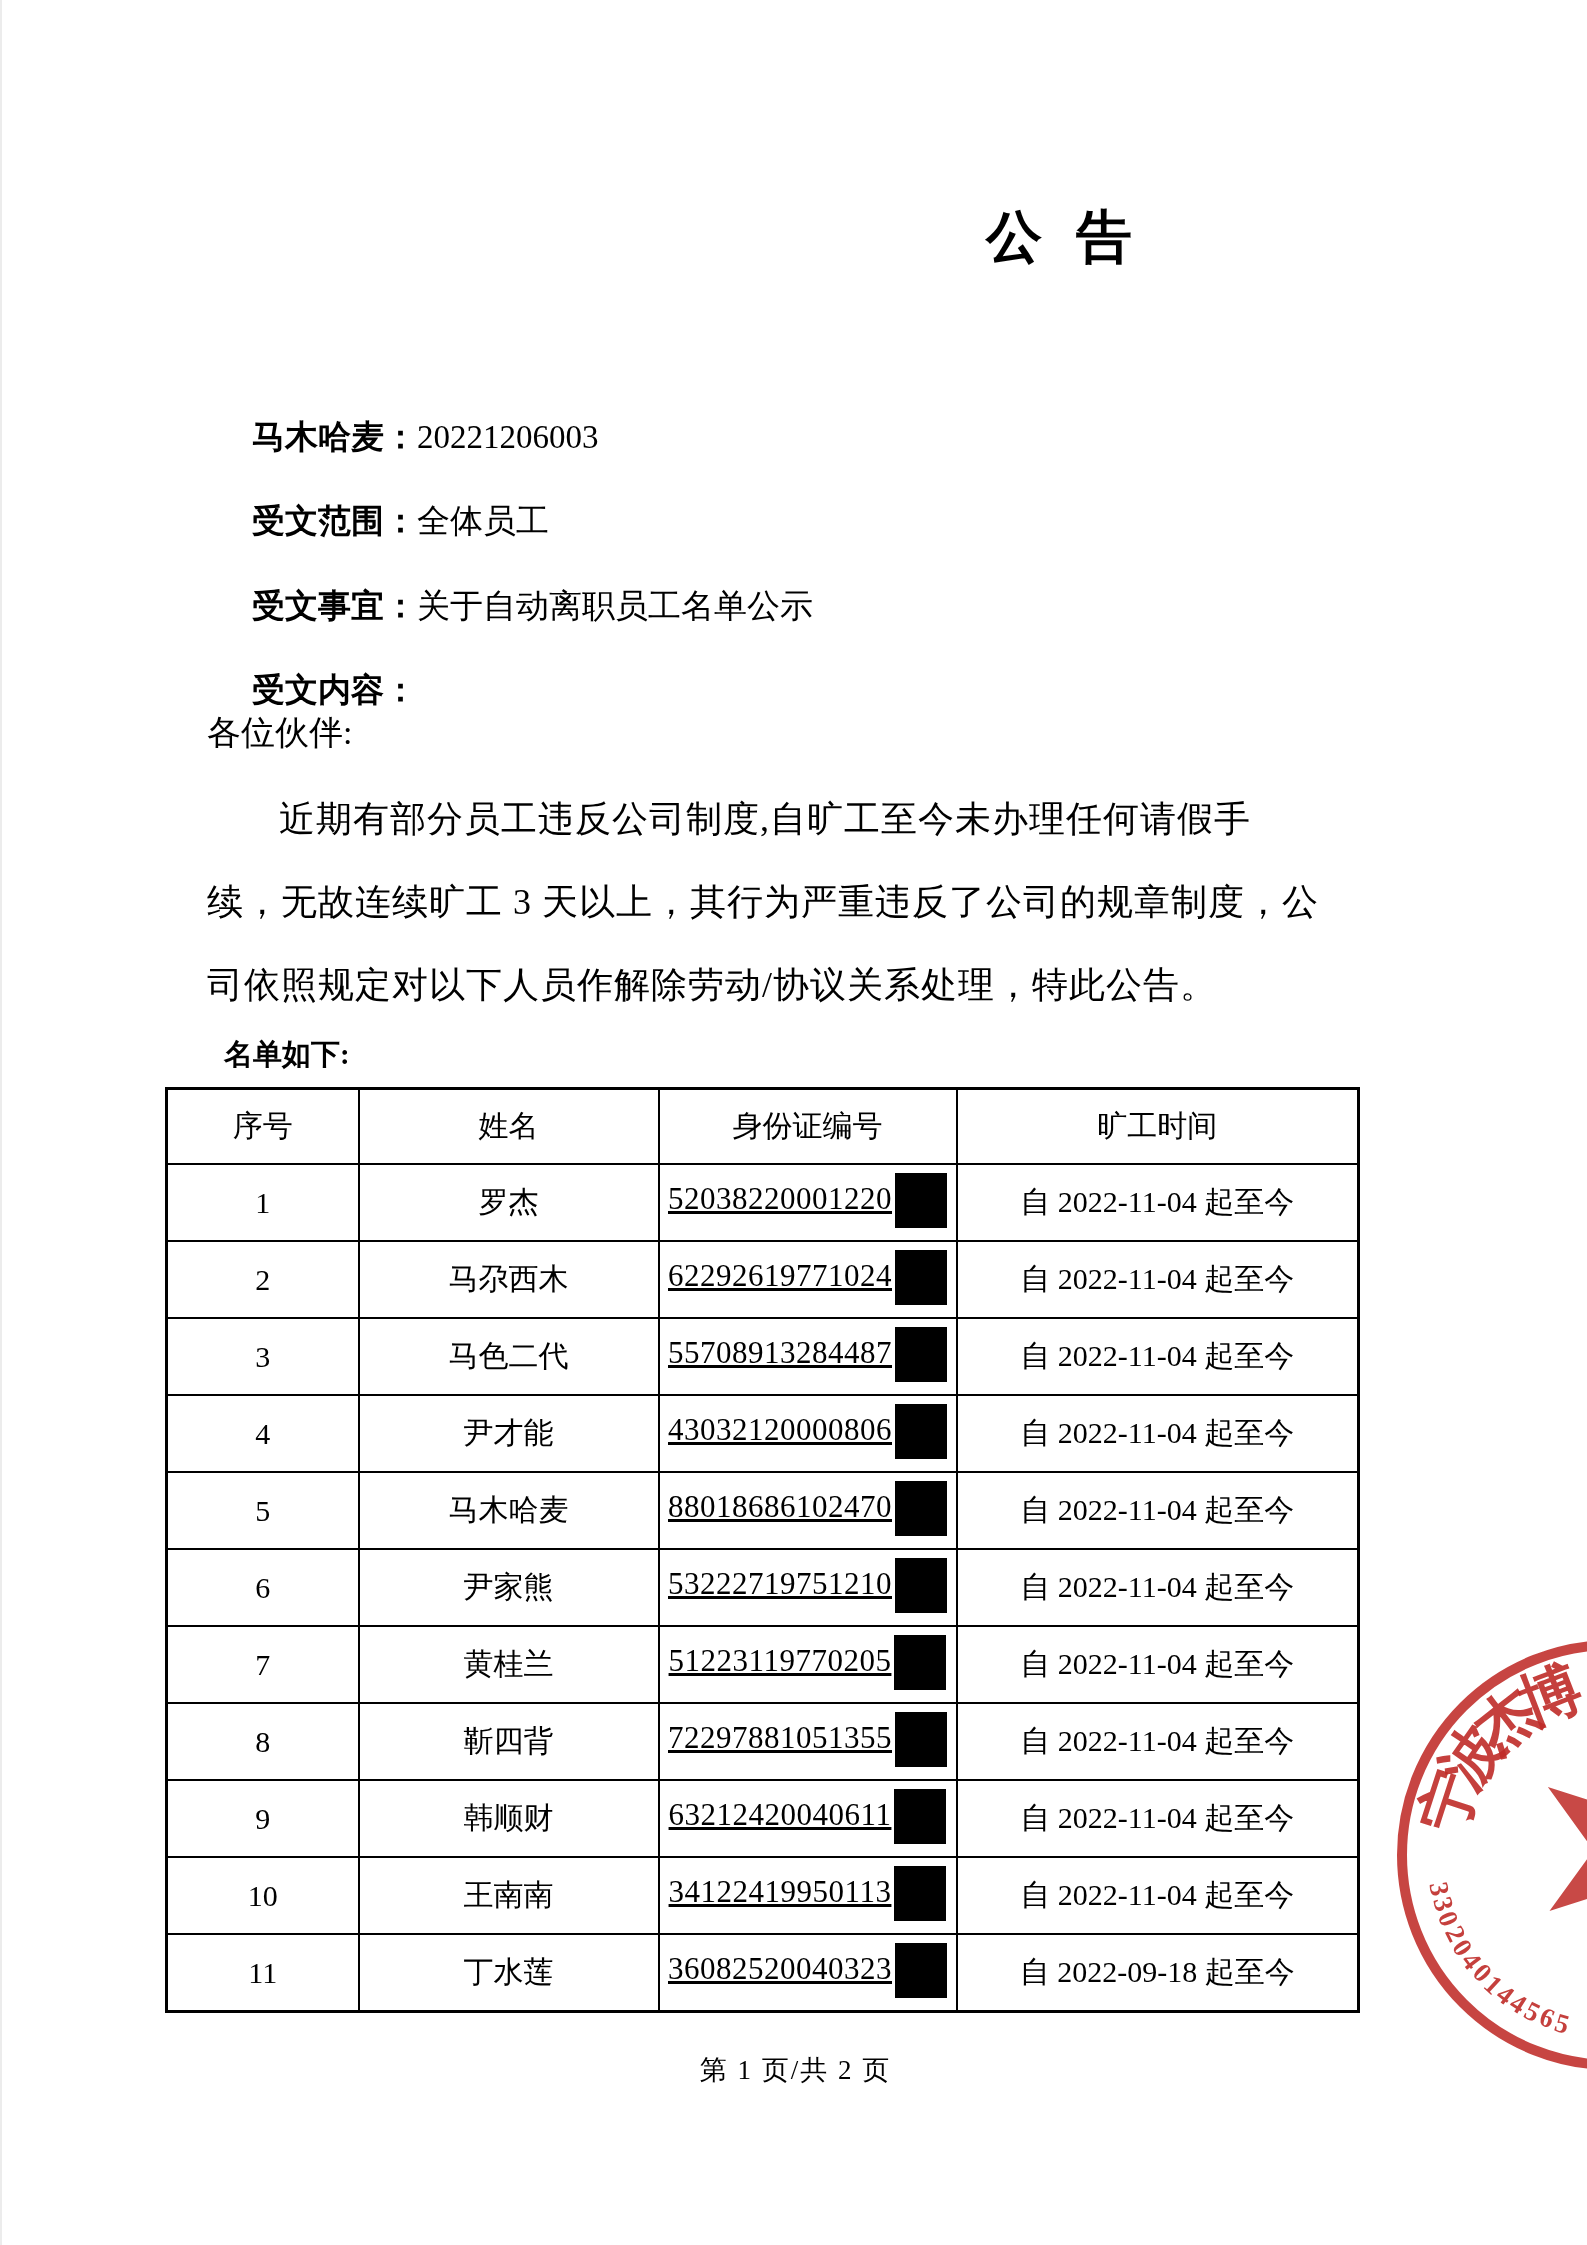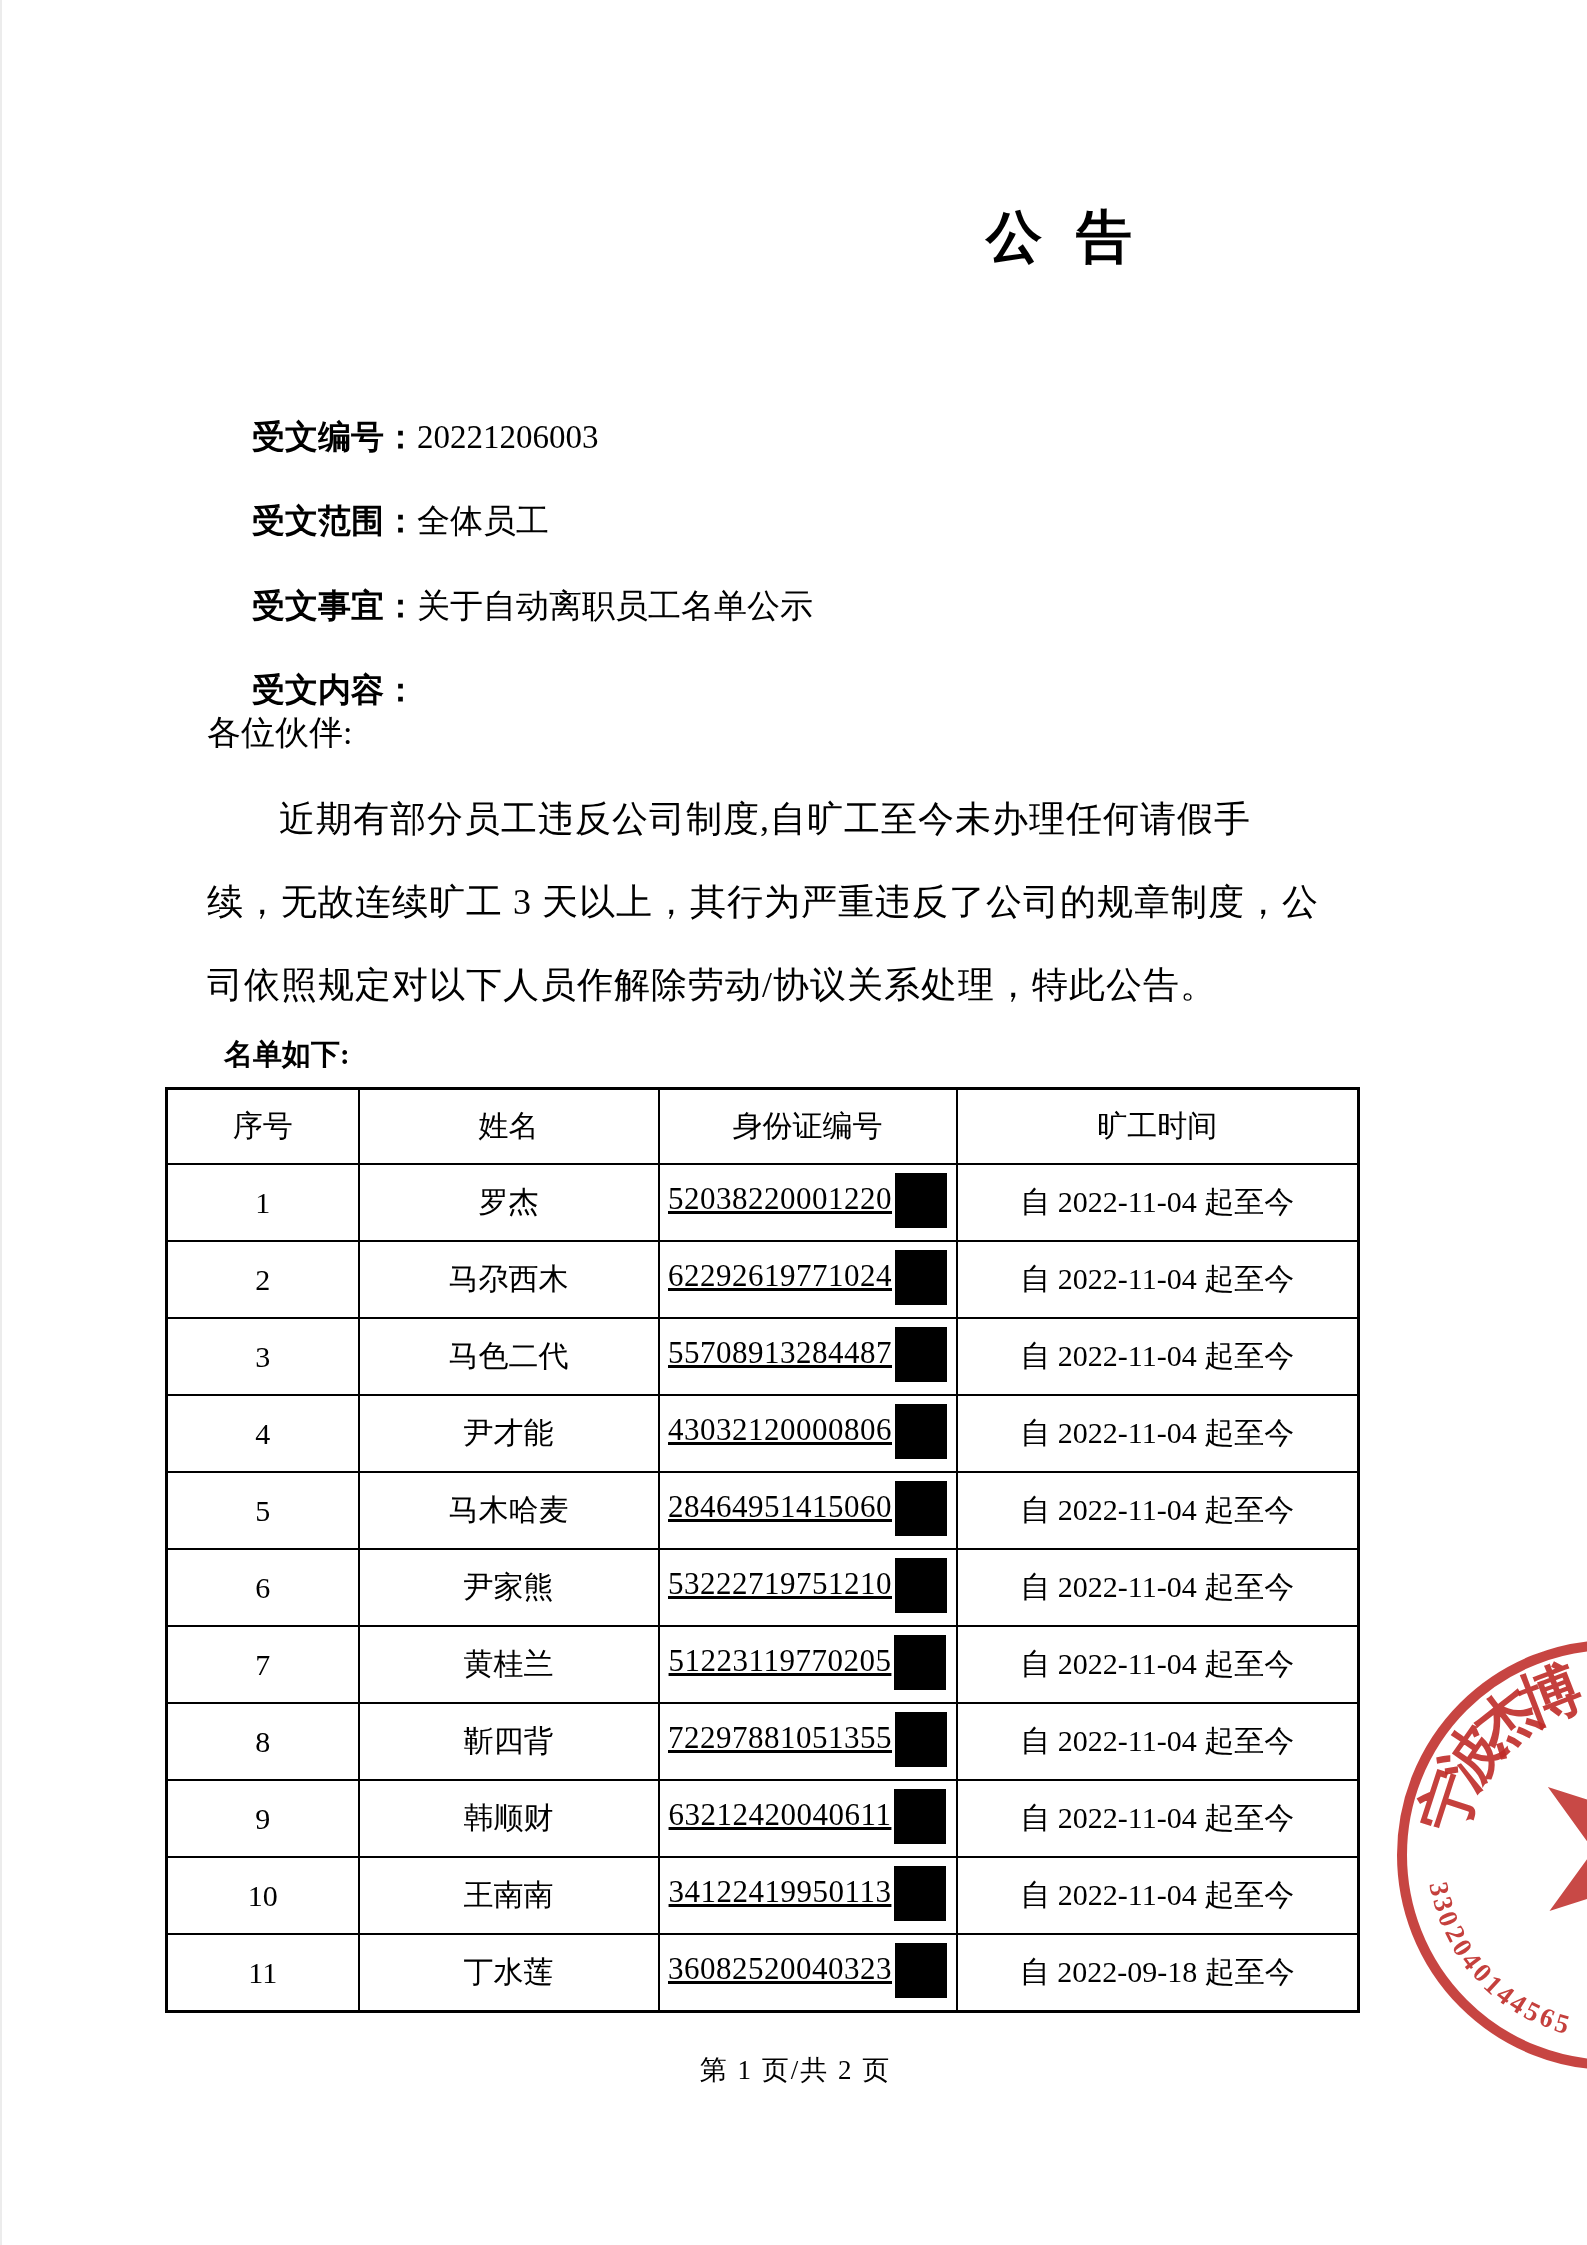--- a/index.html
+++ b/index.html
@@ -80,21 +80,21 @@
   }
 </style>
 </head>
 <body>
 
 <div class="page">
 
   <div class="title">公  告</div>
 
   <div class="field" style="top:378px">
-    <span class="flabel">受文编号：</span><span class="fvalue">20221206003</span>
+    <span class="flabel">马木哈麦：</span><span class="fvalue">20221206003</span>
   </div>
   <div class="field" style="top:462px">
     <span class="flabel">受文范围：</span><span class="fvalue">全体员工</span>
   </div>
   <div class="field" style="top:547px">
     <span class="flabel">受文事宜：</span><span class="fvalue">关于自动离职员工名单公示</span>
   </div>
   <div class="field" style="top:631px">
     <span class="flabel">受文内容：</span><span class="fvalue"></span>
   </div>
@@ -143,21 +143,21 @@
         </tr>
         <tr>
           <td>4</td>
           <td>尹才能</td>
           <td><span class="idtext">43032120000806</span><span class="redact"></span></td>
           <td>自 2022-11-04 起至今</td>
         </tr>
         <tr>
           <td>5</td>
           <td>马木哈麦</td>
-          <td><span class="idtext">28464951415060</span><span class="redact"></span></td>
+          <td><span class="idtext">88018686102470</span><span class="redact"></span></td>
           <td>自 2022-11-04 起至今</td>
         </tr>
         <tr>
           <td>6</td>
           <td>尹家熊</td>
           <td><span class="idtext">53222719751210</span><span class="redact"></span></td>
           <td>自 2022-11-04 起至今</td>
         </tr>
         <tr>
           <td>7</td>

